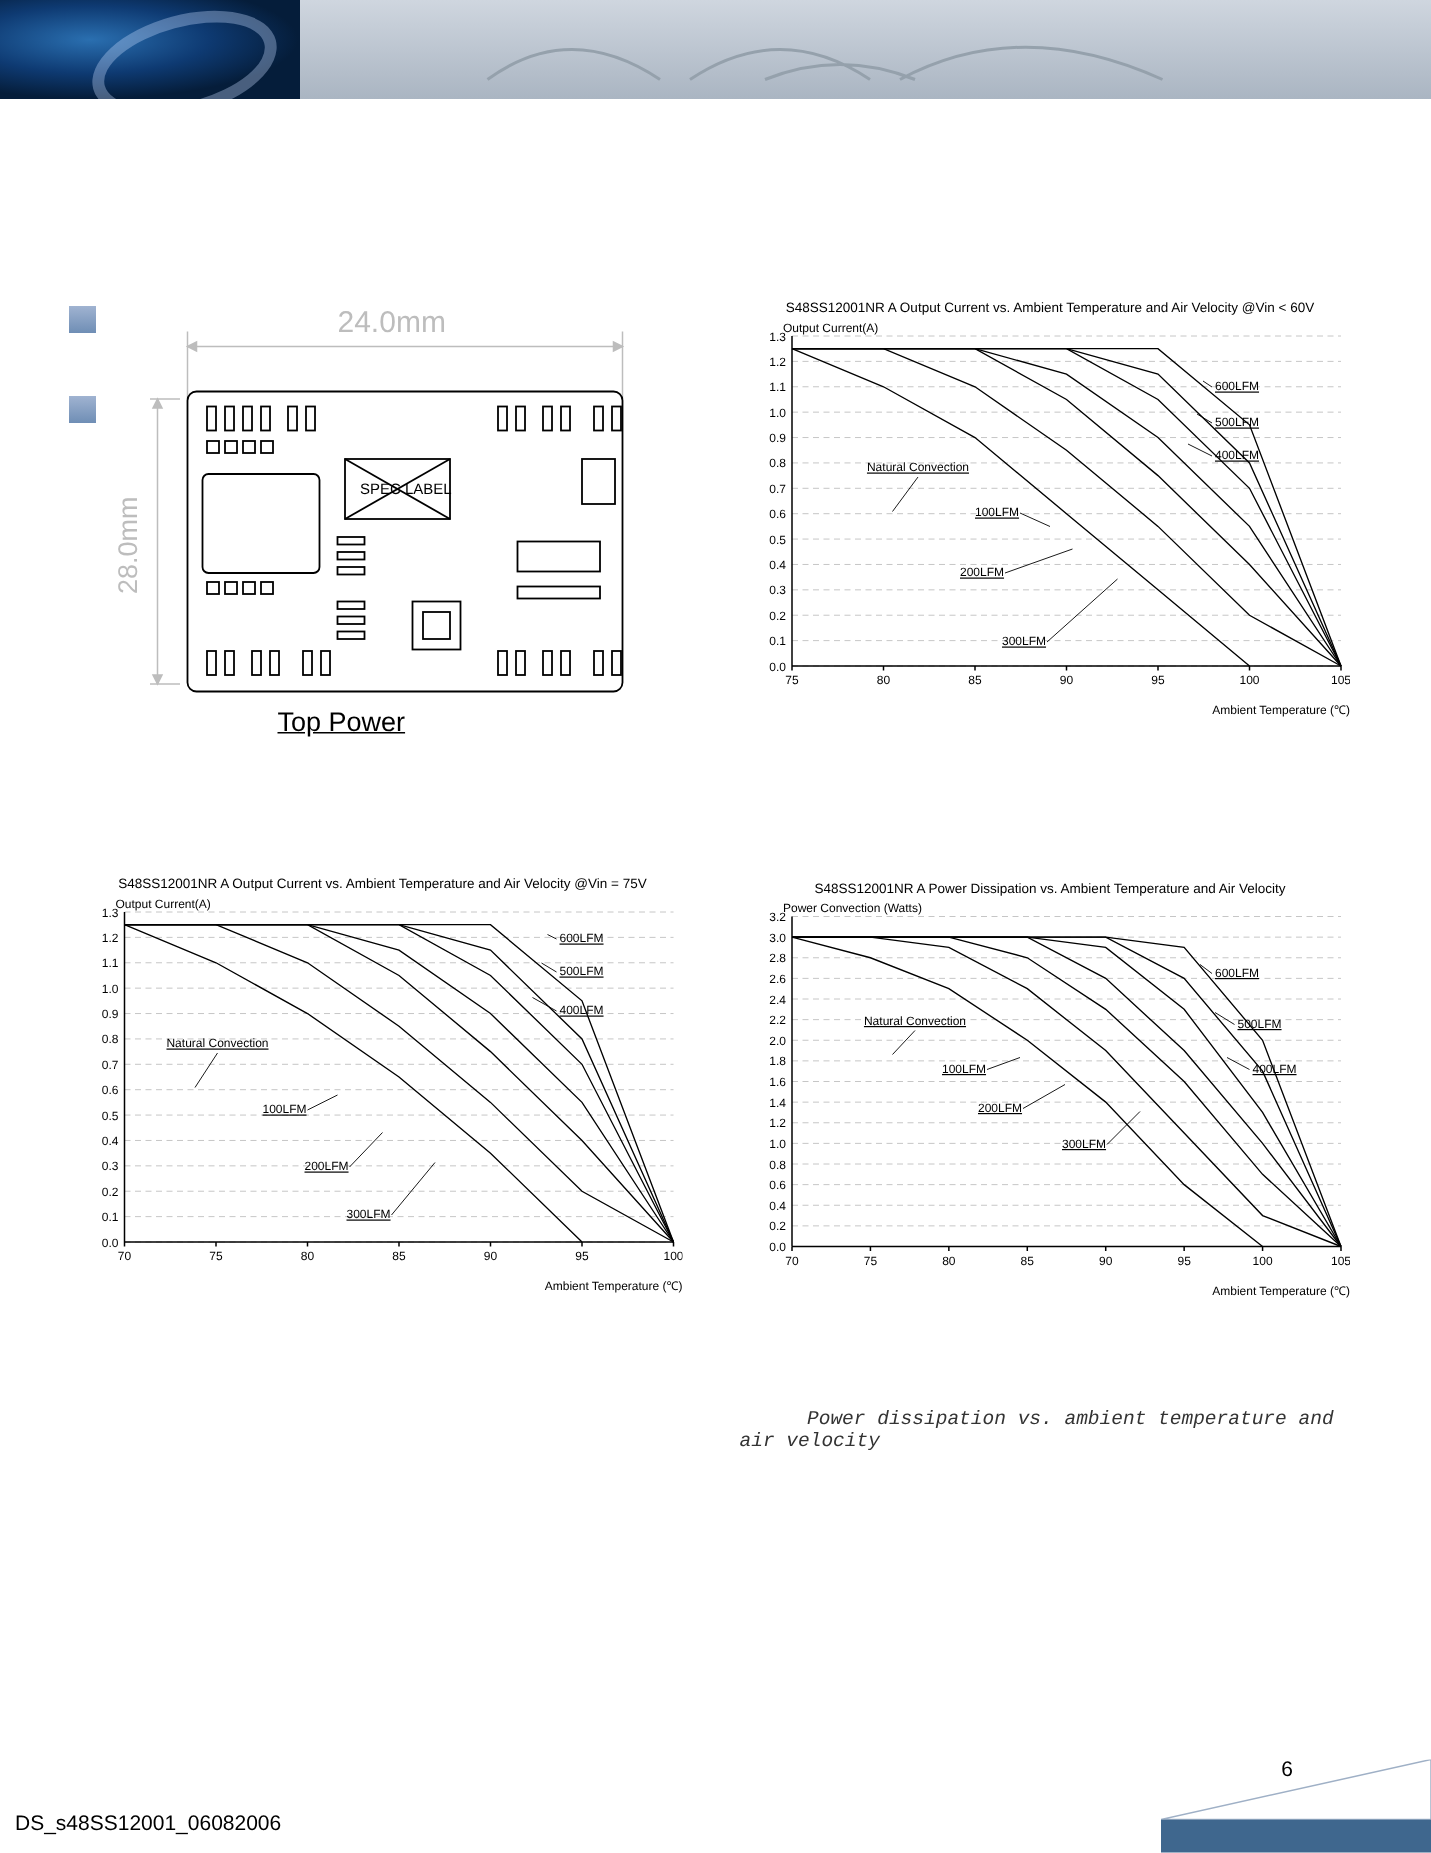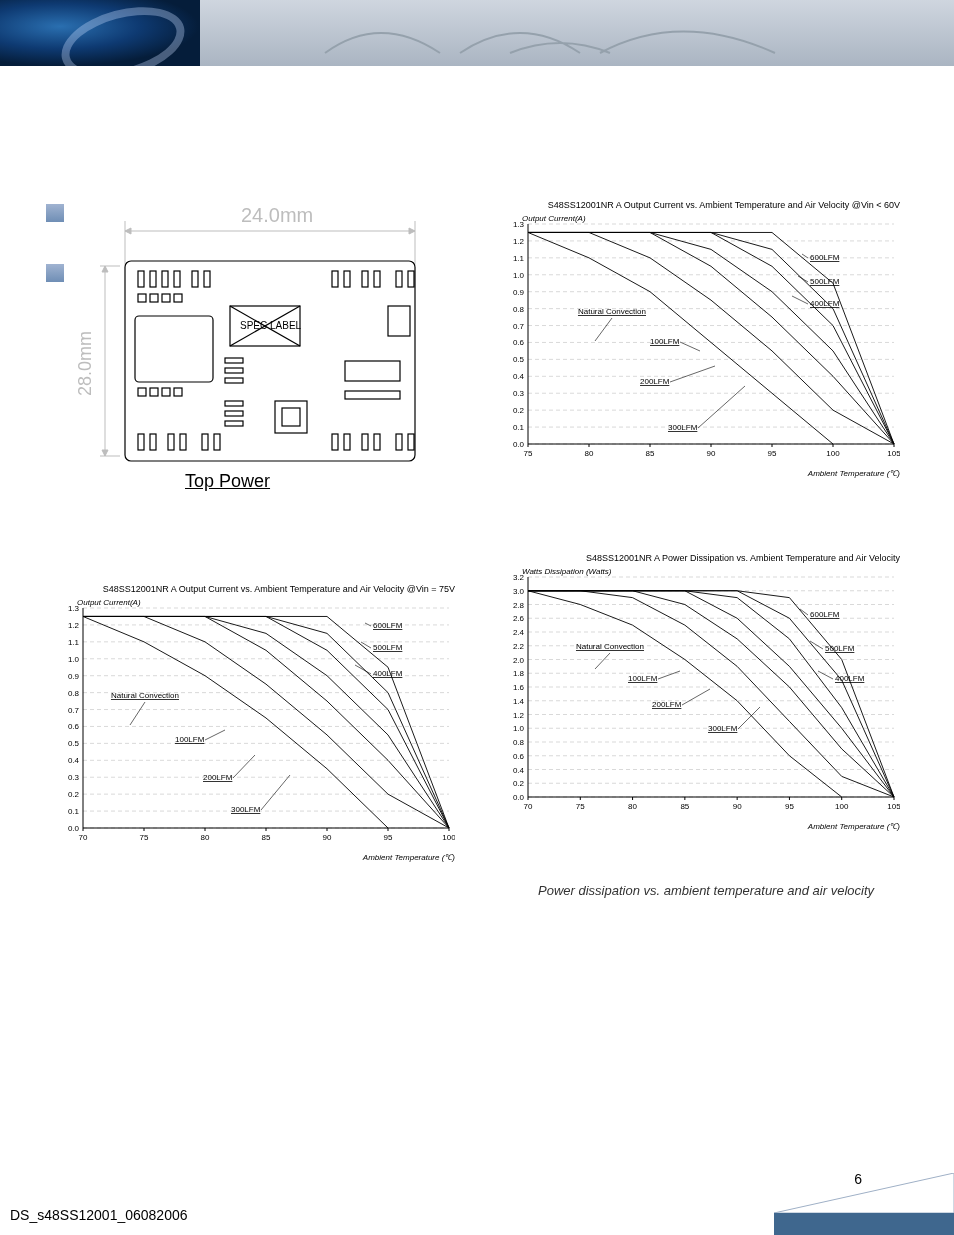--- a/index.html
+++ b/index.html
@@ -8,22 +8,22 @@
 .header-swirl { position:absolute; left:0; top:0; width:200px; height:66px; background:radial-gradient(ellipse at 30% 40%, #2a6fb0 0%, #0e3a72 40%, #051d3a 70%); }
 .header-swirl::before { content:""; position:absolute; left:60px; top:10px; width:110px; height:50px; border-radius:50%; border:8px solid rgba(200,220,255,.35); transform:rotate(-15deg); }
 .header-outline { position:absolute; left:320px; top:8px; width:600px; height:50px; }
 .header-outline path { stroke:#95a1ac; stroke-width:2; fill:none; }
 .content { position:relative; width:954px; }
 .sq { position:absolute; width:18px; height:18px; background:linear-gradient(180deg,#a0b3d1,#6f8eb5); }
 .pcb { position:absolute; left:100px; top:140px; width:340px; height:260px; }
 .pcb-label { position:absolute; left:185px; top:405px; font-size:18px; text-decoration:underline; }
 .dim-h { position:absolute; color:#bdbdbd; font-size:20px; }
 .chart { position:absolute; font-size:8px; color:#000; }
-.chart-title { font-size:9px; text-align:right; position:absolute; width:100%; top:-6px; }
-.chart-axislabel { font-size:8px; position:absolute;font-style:italic; }
+.chart-title { font-size:9px; text-align:center; position:absolute; width:100%; top:-6px; }
+.chart-axislabel { font-size:8px; position:absolute; }
 .chart .grid line { stroke:#bfbfbf; stroke-dasharray:4 3; stroke-width:0.6; }
 .chart .axis line { stroke:#000; stroke-width:1; }
 .chart .series path { stroke:#000; stroke-width:0.9; fill:none; }
 .caption { position:absolute; font-style:italic; font-size:13px; color:#333; }
 .footer-doc { position:absolute; left:10px; bottom:12px; font-size:14px; }
 .footer-page { position:absolute; right:92px; bottom:48px; font-size:14px; }
 .footer-bar { position:absolute; right:0; bottom:0; width:180px; height:22px; background:#3f678e; }
 .footer-tri { position:absolute; right:0; bottom:22px; width:180px; height:40px; }
 </style>
 </head>
@@ -100,21 +100,21 @@
       <rect x="125" y="152" width="18" height="5"></rect>
           <rect x="125" y="162" width="18" height="5"></rect>
           <rect x="125" y="172" width="18" height="5"></rect>
       <rect x="125" y="195" width="18" height="5"></rect>
           <rect x="125" y="205" width="18" height="5"></rect>
           <rect x="125" y="215" width="18" height="5"></rect>
     </g>
   </g>
   <text x="140" y="123" font-size="10" fill="#000">SPEC LABEL</text>
 </svg>
-<div class="dim-h" style="left:225px; top:138px;margin-left:16px;">24.0mm</div>
+<div class="dim-h" style="left:225px; top:138px;">24.0mm</div>
 <div class="dim-h" style="left:75px; top:330px; transform:rotate(-90deg); transform-origin:left top; font-size:18px;">28.0mm</div>
 <div class="pcb-label">Top Power</div>
 
 <div class="chart" id="chart-tr" style="left:500px; top:140px; width:400px; height:270px;">
   <div class="chart-title">S48SS12001NR A Output Current vs. Ambient Temperature and Air Velocity @Vin &lt; 60V</div>
   <div class="chart-axislabel" style="left:22px; top:8px;">Output Current(A)</div>
   <div class="chart-axislabel" style="right:0; bottom:-2px;">Ambient Temperature (℃)</div>
   <svg width="400" height="260" viewBox="0 0 400 260">
         <g class="grid">
           <line x1="28" y1="238" x2="394" y2="238"></line>
@@ -262,23 +262,23 @@
         <line x1="206" y1="220" x2="235" y2="185" stroke="#000" stroke-width="0.6"></line>
         <text x="318" y="86" font-size="8" text-decoration="underline" text-anchor="start">400LFM</text>
         <line x1="316" y1="84" x2="300" y2="75" stroke="#000" stroke-width="0.6"></line>
         <text x="318" y="60" font-size="8" text-decoration="underline" text-anchor="start">500LFM</text>
         <line x1="316" y1="58" x2="306" y2="52" stroke="#000" stroke-width="0.6"></line>
         <text x="318" y="38" font-size="8" text-decoration="underline" text-anchor="start">600LFM</text>
         <line x1="316" y1="36" x2="310" y2="33" stroke="#000" stroke-width="0.6"></line>
       </svg>
 </div>
 
-<div class="chart" id="chart-br" style="left:500px; top:493px; width:400px; height:270px;">
+<div class="chart" id="chart-br" style="left:500px; top:527px; width:400px; height:270px;">
   <div class="chart-title">S48SS12001NR A Power Dissipation vs. Ambient Temperature and Air Velocity</div>
-  <div class="chart-axislabel" style="left:22px; top:8px;">Watts Dissipation (Watts)</div>
+  <div class="chart-axislabel" style="left:22px; top:8px;">Power Convection (Watts)</div>
   <div class="chart-axislabel" style="right:0; bottom:-2px;">Ambient Temperature (℃)</div>
   <svg width="400" height="260" viewBox="0 0 400 260">
         <g class="grid">
           <line x1="28" y1="238" x2="394" y2="238"></line>
           <line x1="28" y1="224.25" x2="394" y2="224.25"></line>
           <line x1="28" y1="210.5" x2="394" y2="210.5"></line>
           <line x1="28" y1="196.75" x2="394" y2="196.75"></line>
           <line x1="28" y1="183" x2="394" y2="183"></line>
           <line x1="28" y1="169.25" x2="394" y2="169.25"></line>
           <line x1="28" y1="155.5" x2="394" y2="155.5"></line>
@@ -349,21 +349,21 @@
         <line x1="238" y1="170" x2="260" y2="148" stroke="#000" stroke-width="0.6"></line>
         <text x="335" y="122" font-size="8" text-decoration="underline" text-anchor="start">400LFM</text>
         <line x1="333" y1="120" x2="318" y2="112" stroke="#000" stroke-width="0.6"></line>
         <text x="325" y="92" font-size="8" text-decoration="underline" text-anchor="start">500LFM</text>
         <line x1="323" y1="90" x2="310" y2="82" stroke="#000" stroke-width="0.6"></line>
         <text x="310" y="58" font-size="8" text-decoration="underline" text-anchor="start">600LFM</text>
         <line x1="308" y1="56" x2="300" y2="50" stroke="#000" stroke-width="0.6"></line>
       </svg>
 </div>
 
-<div class="caption" style="left:493px; top:817px; width:400px;">
+<div class="caption" style="left:493px; top:872px; width:400px;font-family:Liberation Mono, monospace;">
   <span style="display:inline-block; text-indent:45px;">Power dissipation vs. ambient temperature and air velocity</span>
 </div>
 
 </div>
 
 <div class="footer-doc">DS_s48SS12001_06082006</div>
 <div class="footer-page">6</div>
 <svg class="footer-tri" viewBox="0 0 180 40">
     <path d="M0 40 L180 0 L180 40 Z" fill="#fff" stroke="#9fb0c6" stroke-width="1"></path>
   </svg>

